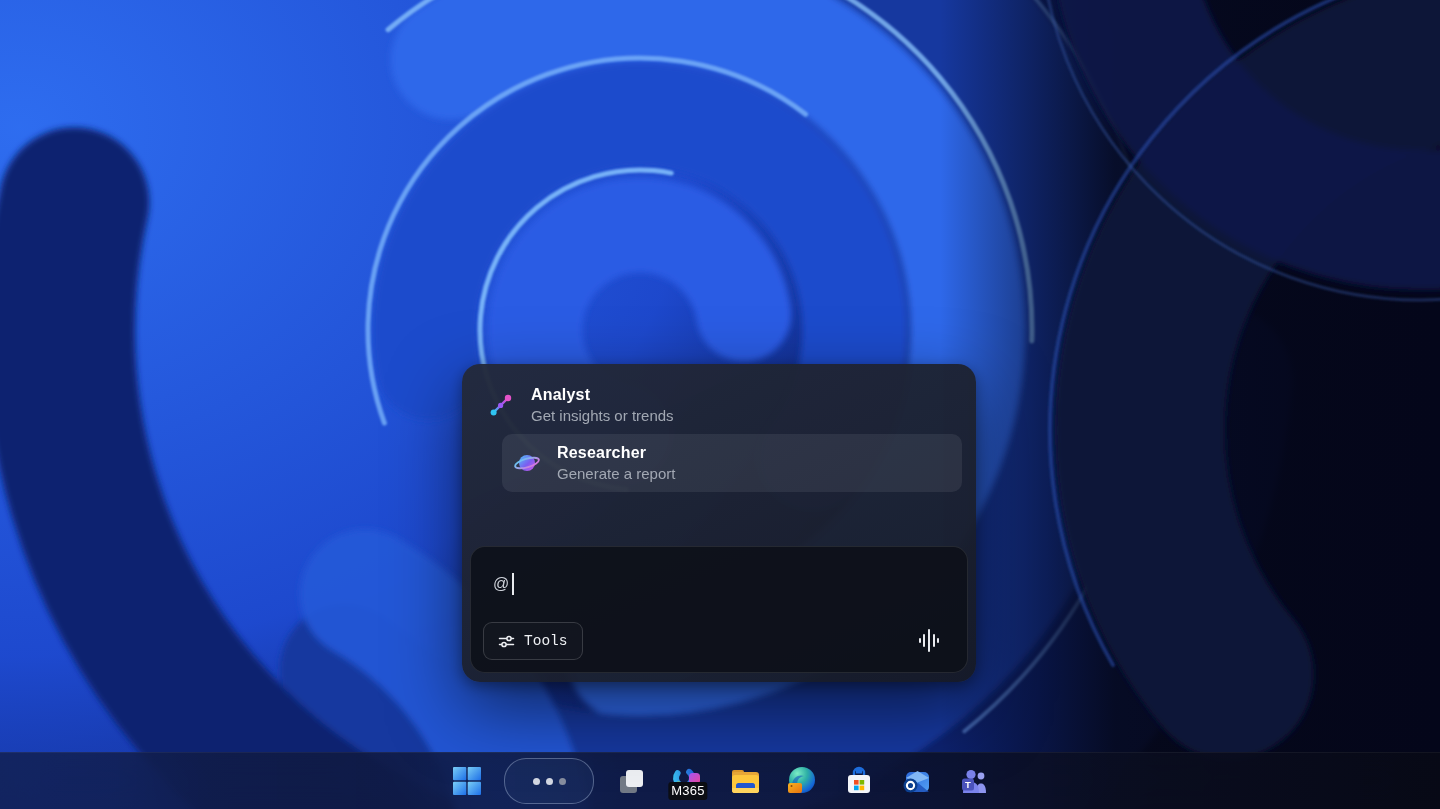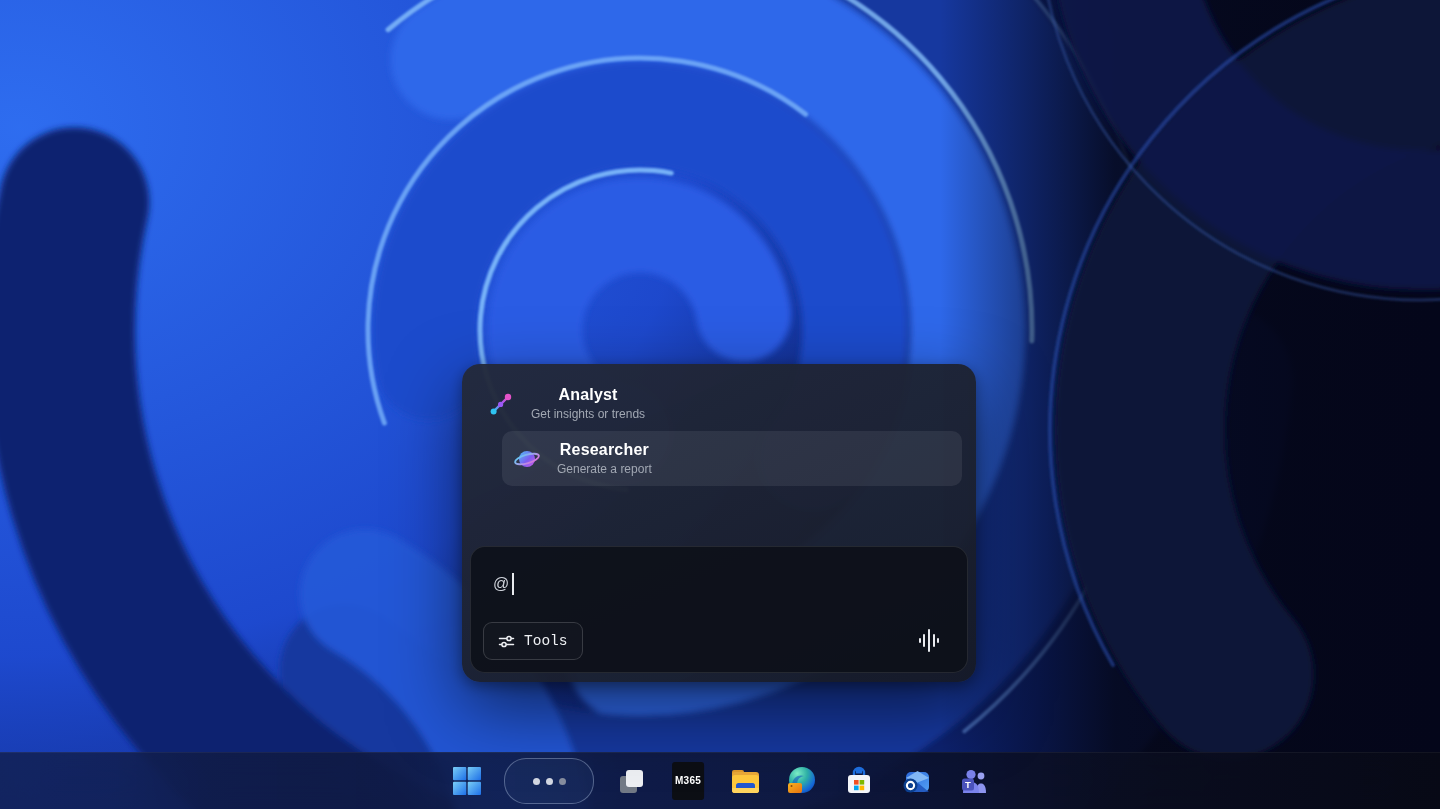--- a/index.html
+++ b/index.html
@@ -19,23 +19,23 @@
     background:linear-gradient(155deg,rgba(35,41,58,0.96),rgba(22,26,38,0.97));
     box-shadow:0 26px 70px rgba(0,0,0,0.55),0 4px 14px rgba(0,0,0,0.35);
     padding:12px 8px 8px;
   }
   .sug-row{
     margin:0 6px;padding:10px 12px;border-radius:10px;
     display:flex;align-items:center;gap:17px;cursor:default;
   }
   .sug-row.highlight{background:rgba(255,255,255,0.075);margin-left:32px;}
   .sug-icon{width:26px;height:26px;flex:0 0 26px;display:flex;align-items:center;justify-content:center;}
-  .sug-text{display:flex;flex-direction:column;gap:3px;align-items:center;}
+  .sug-text{display:flex;flex-direction:column;gap:3px;}
   .sug-title{font-size:16px;font-weight:700;color:#ffffff;letter-spacing:.2px;}
-  .sug-sub{font-size:12px;color:#a2a8b3;}
+  .sug-sub{font-size:15px;color:#a2a8b3;}
   .input-card{
     position:absolute;left:8px;right:8px;top:182px;height:127px;
     box-sizing:border-box;border-radius:15px;
     background:rgba(13,16,24,0.88);
     border:1px solid rgba(255,255,255,0.10);
   }
   .prompt-line{position:absolute;left:22px;top:26px;display:flex;align-items:center;}
   .typed{font-size:16px;color:#cdd1d9;}
   .caret{width:1.5px;height:22px;background:#e8eaee;margin-left:3px;animation:blink 1.1s steps(1) infinite;}
   @keyframes blink{50%{opacity:0;}}
@@ -69,22 +69,22 @@
     width:88px;height:44px;border-radius:22px;
     border:1px solid rgba(175,190,220,0.42);
     background:rgba(38,58,110,0.30);
     display:flex;align-items:center;justify-content:center;gap:6px;cursor:pointer;
   }
   .pill b{width:7px;height:7px;border-radius:50%;display:block;}
   .pill b:nth-child(1),.pill b:nth-child(2){background:#d3d8e3;}
   .pill b:nth-child(3){background:#878e9f;}
   .m365-badge{
     position:absolute;left:50%;transform:translateX(-50%);bottom:1px;
-    background:#0c0e14;color:#fff;font-size:10px;font-weight:700;
-    padding:13px 3px;border-radius:3px;letter-spacing:.2px;line-height:1.2;
+    background:#0c0e14;color:#fff;font-size:13px;font-weight:400;
+    padding:1px 3px;border-radius:3px;letter-spacing:.2px;line-height:1.2;
   }
 </style>
 </head>
 <body>
 
 <div class="wallpaper">
 <svg viewBox="0 0 1440 809" preserveAspectRatio="xMidYMid slice" aria-hidden="true">
   <defs>
     <linearGradient id="base" x1="0" y1="0" x2="1" y2="0.25">
       <stop offset="0" stop-color="#1c43c4"></stop>

